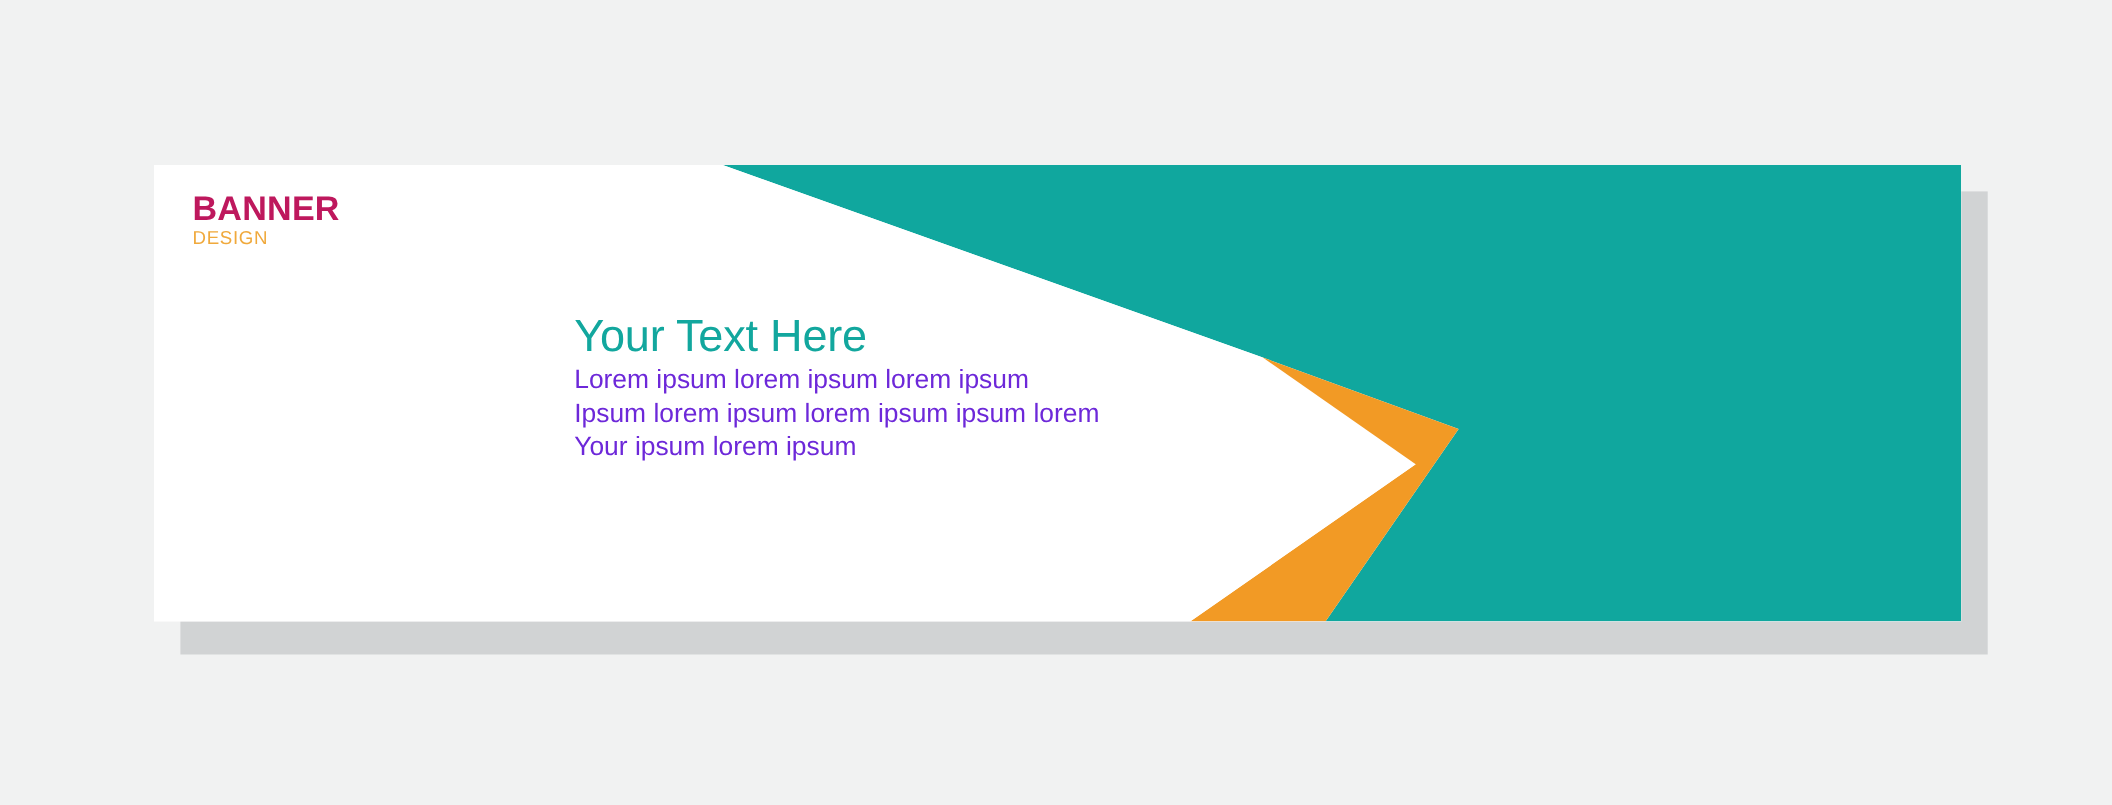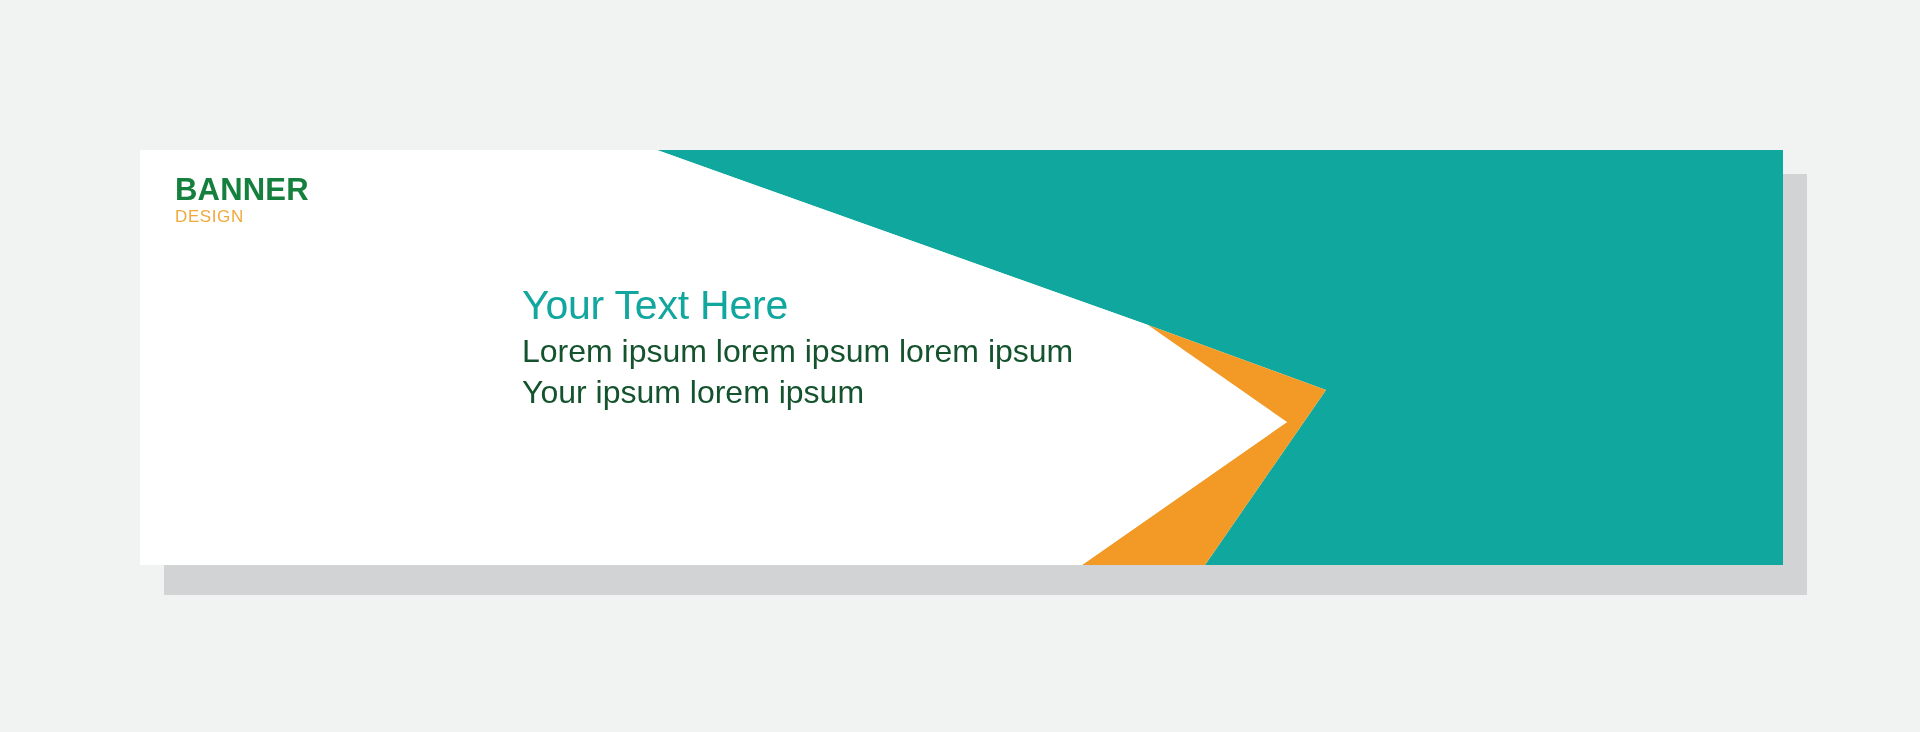--- a/index.html
+++ b/index.html
@@ -48,21 +48,21 @@
     position: absolute;
     left: 175px;
     top: 174px;
     line-height: 1;
   }
   .logo-primary {
     display: block;
     font-size: 31px;
     font-weight: bold;
     letter-spacing: 0.2px;
-    color: #15803d;
+    color: #be185d;
   }
   .logo-secondary {
     display: block;
     margin-top: 3px;
     font-size: 17px;
     font-weight: normal;
     letter-spacing: 0.6px;
     color: #f0a93c;
   }
 
@@ -79,23 +79,23 @@
     letter-spacing: -0.2px;
     color: #12a79e;
     line-height: 1.08;
     white-space: nowrap;
   }
   .body-lines {
     margin-top: 4px;
   }
   .body-line {
     display: block;
-    font-size: 32px;
+    font-size: 24px;
     font-weight: normal;
-    color: #14532d;
+    color: #6d28d9;
     line-height: 1.26;
     white-space: nowrap;
   }
 </style>
 </head>
 <body>
 
 <div id="stage">
 
   <div class="shadow-slab"></div>
@@ -115,17 +115,18 @@
 
   <div class="logo-block">
     <span class="logo-primary">BANNER</span>
     <span class="logo-secondary">DESIGN</span>
   </div>
 
   <div class="headline-block">
     <span class="headline">Your Text Here</span>
     <div class="body-lines">
       <span class="body-line">Lorem ipsum lorem ipsum lorem ipsum</span>
+      <span class="body-line">Ipsum lorem ipsum lorem ipsum ipsum lorem</span>
       <span class="body-line">Your ipsum lorem ipsum</span>
     </div>
   </div>
 
 </div>
 
 </body></html>

